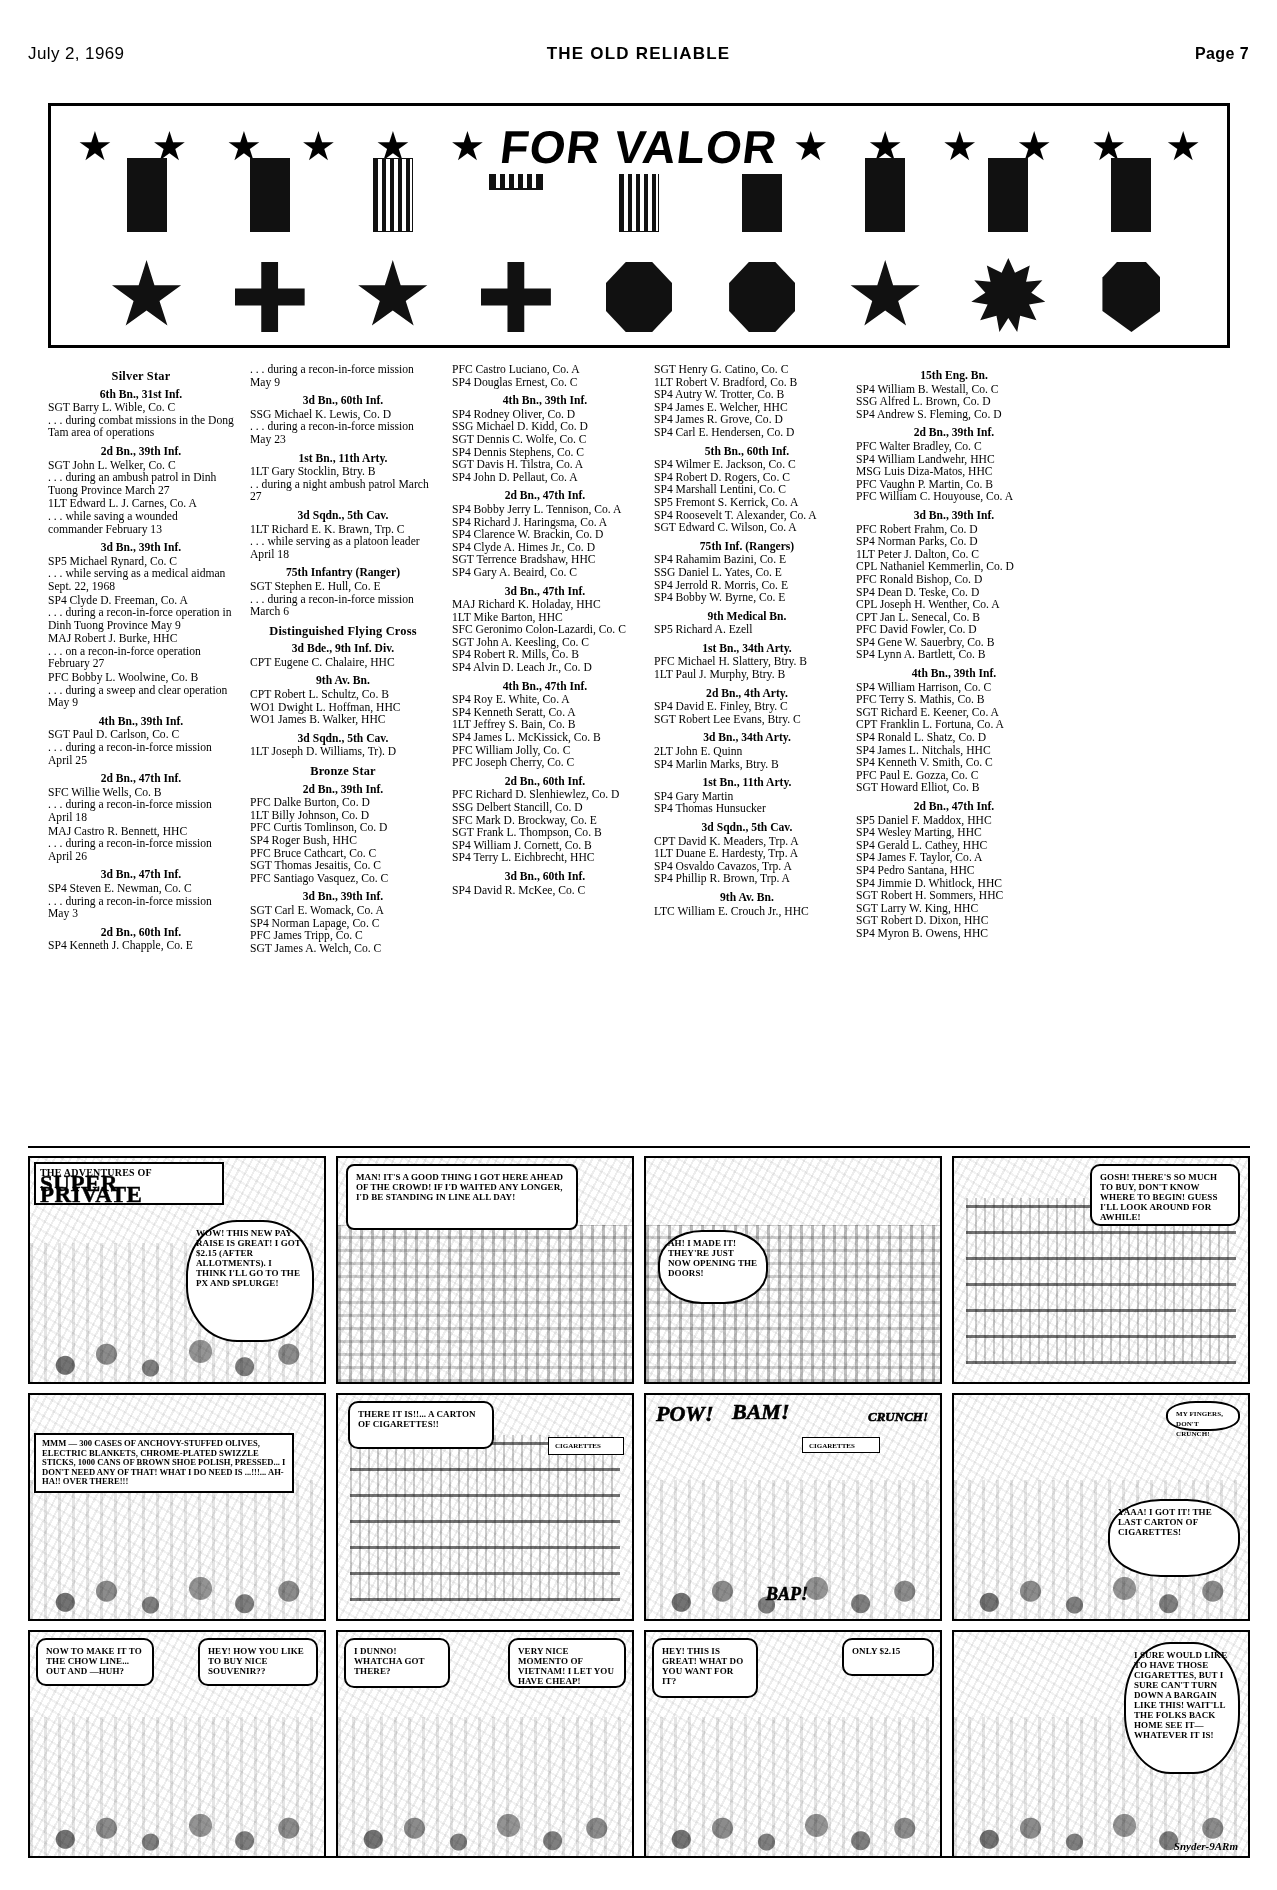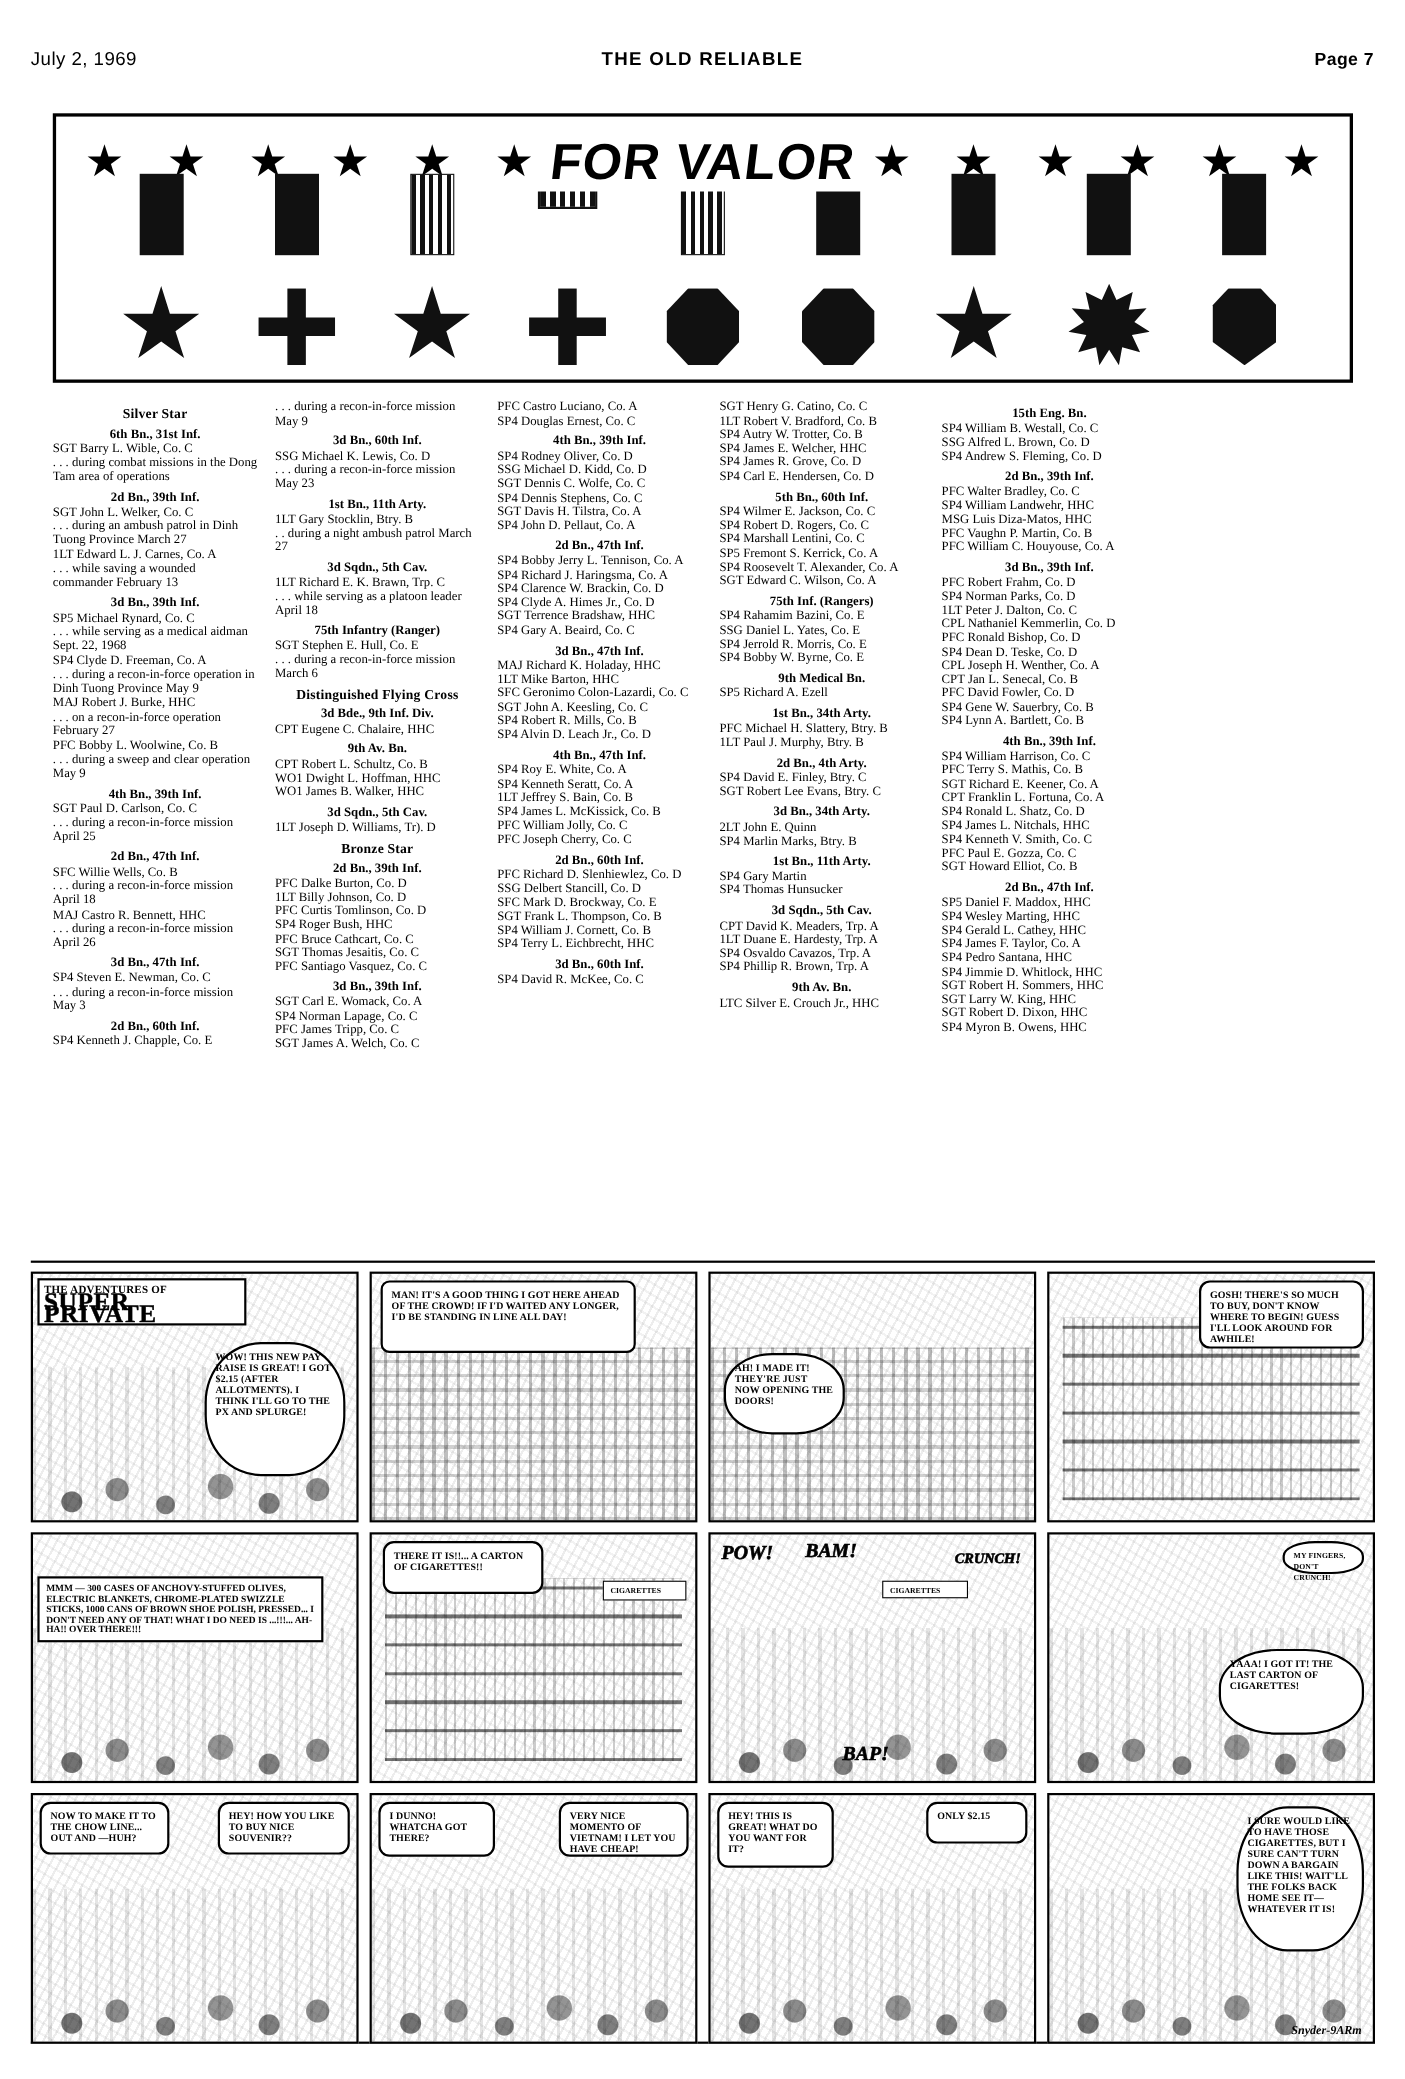--- a/index.html
+++ b/index.html
@@ -270,21 +270,21 @@
   .title-box .big {
     display: block;
     font-size: 23px;
     letter-spacing: 0.5px;
     -webkit-text-stroke: 0.4px #000;
   }
   .sfx {
     position: absolute;
     font-weight: 700;
     font-style: italic;
-    font-size: 18px;
+    font-size: 22px;
     text-transform: uppercase;
     -webkit-text-stroke: 0.6px #000;
   }
   .figures {
     position: absolute;
     bottom: 0; left: 0; right: 0;
     height: 62%;
     background:
       radial-gradient(circle at 12% 88%, rgba(0,0,0,0.55) 0 9px, rgba(0,0,0,0) 10px),
       radial-gradient(circle at 26% 80%, rgba(0,0,0,0.45) 0 10px, rgba(0,0,0,0) 11px),
@@ -535,21 +535,21 @@
       <div class="entry">SP4 Marlin Marks, Btry. B</div>
       <div class="unit">1st Bn., 11th Arty.</div>
       <div class="entry">SP4 Gary Martin</div>
       <div class="entry">SP4 Thomas Hunsucker</div>
       <div class="unit">3d Sqdn., 5th Cav.</div>
       <div class="entry">CPT David K. Meaders, Trp. A</div>
       <div class="entry">1LT Duane E. Hardesty, Trp. A</div>
       <div class="entry">SP4 Osvaldo Cavazos, Trp. A</div>
       <div class="entry">SP4 Phillip R. Brown, Trp. A</div>
       <div class="unit">9th Av. Bn.</div>
-      <div class="entry">LTC Silver E. Crouch Jr., HHC</div>
+      <div class="entry">LTC William E. Crouch Jr., HHC</div>
     </div>
 
     <div class="col col-wide">
       <div class="unit">15th Eng. Bn.</div>
       <div class="entry">SP4 William B. Westall, Co. C</div>
       <div class="entry">SSG Alfred L. Brown, Co. D</div>
       <div class="entry">SP4 Andrew S. Fleming, Co. D</div>
       <div class="unit">2d Bn., 39th Inf.</div>
       <div class="entry">PFC Walter Bradley, Co. C</div>
       <div class="entry">SP4 William Landwehr, HHC</div>

